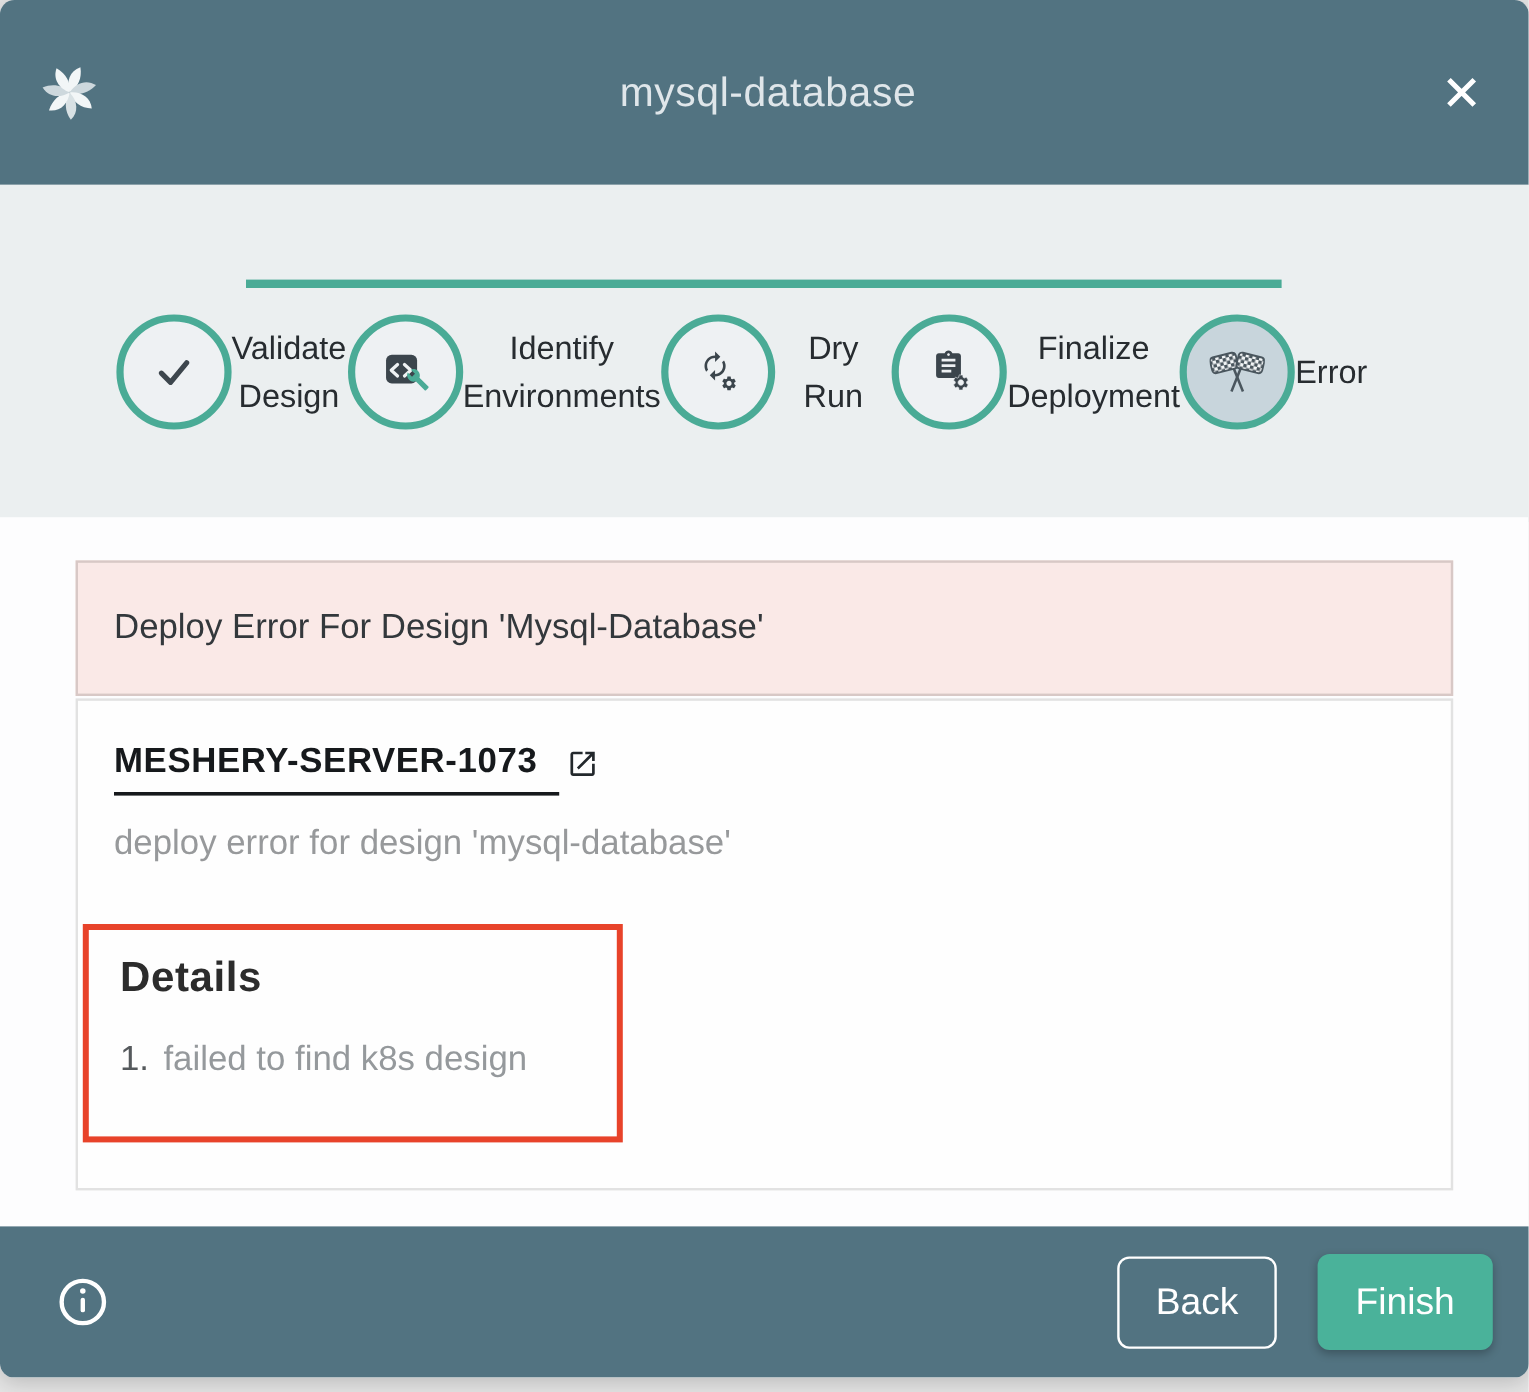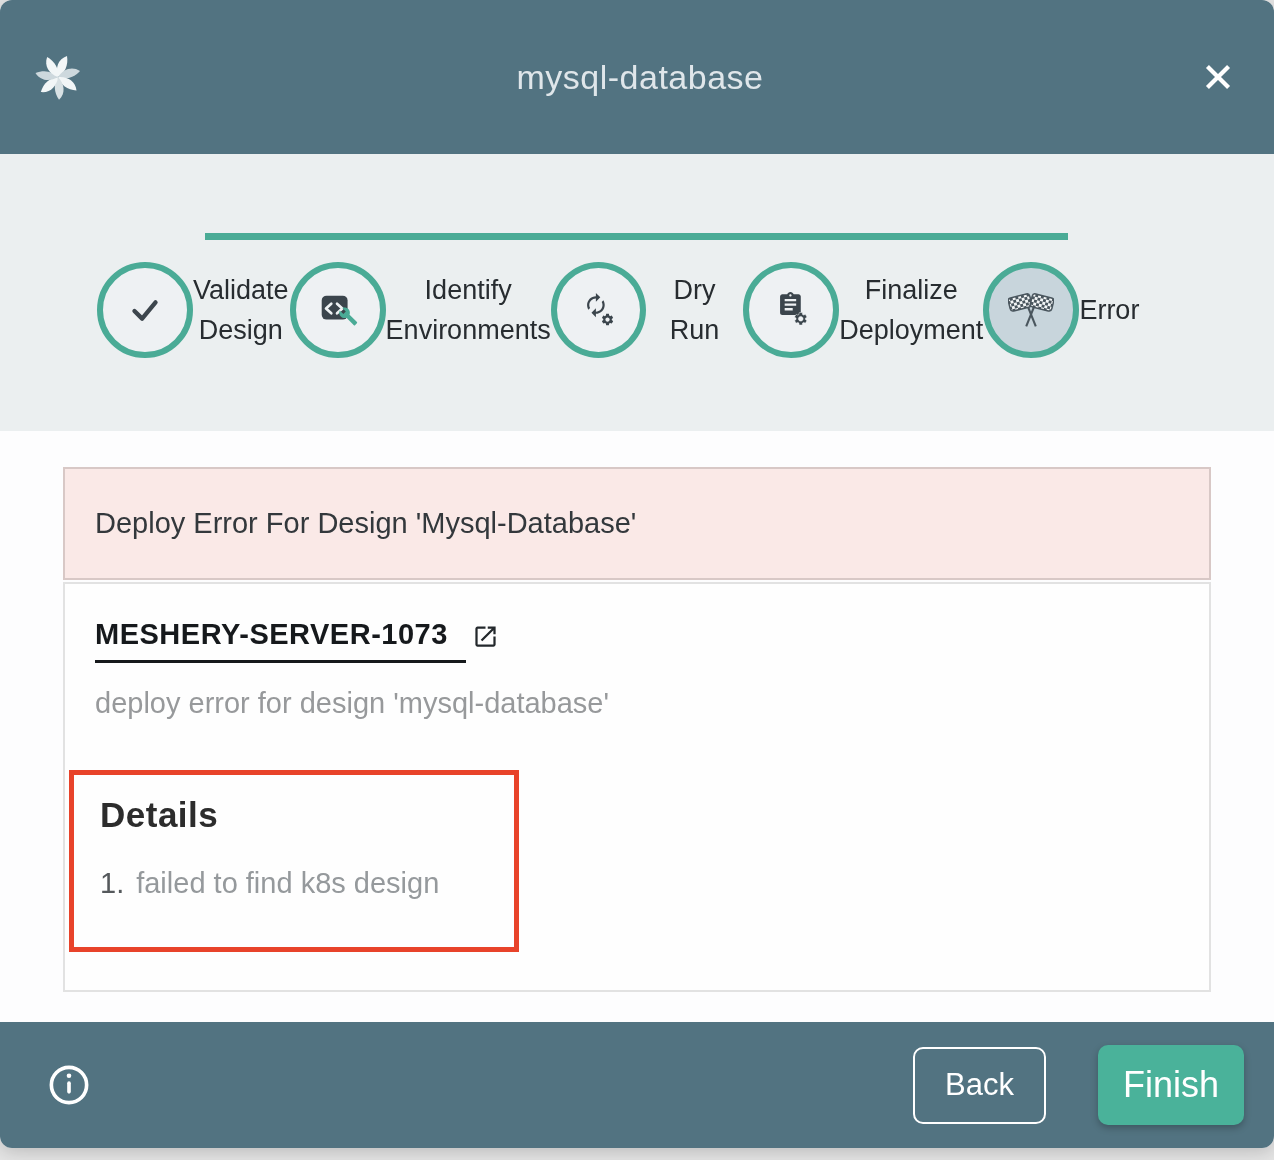--- a/index.html
+++ b/index.html
@@ -47,26 +47,26 @@
   .details-list { list-style:none; margin-top:32px; }
   .details-item { display:flex; gap:12px; font-size:29px; }
   .details-item .num { color:#55595c; }
   .details-item .txt { color:#95999c; }
 
   
   .modal-footer { position:absolute; top:1022px; left:0; right:0; height:126px;
                   background:#527381; display:flex; align-items:center; }
   .info-btn { margin-left:44px; width:50px; height:50px; background:transparent; border:none;
               cursor:pointer; display:flex; align-items:center; justify-content:center; }
-  .footer-actions { margin-left:auto; margin-right:30px; display:flex; align-items:center; gap:52px; }
+  .footer-actions { margin-left:auto; margin-right:30px; display:flex; align-items:center; gap:34px; }
   .back-btn { width:133px; height:77px; border:2.5px solid #ffffff; border-radius:10px;
               background:transparent; color:#ffffff; font-size:31px; cursor:pointer;
               font-family:"Liberation Sans", sans-serif; }
   .finish-btn { width:146px; height:80px; border:none; border-radius:10px; background:#4ab29a;
-                color:#ffffff; font-size:36px; cursor:pointer; box-shadow:0 3px 7px rgba(0,0,0,.25);
+                color:#ffffff; font-size:31px; cursor:pointer; box-shadow:0 3px 7px rgba(0,0,0,.25);
                 font-family:"Liberation Sans", sans-serif; }
 </style>
 </head>
 <body>
 
 <div class="stage">
 <div class="modal">
 
   <div class="modal-header">
     <span class="logo-wrap">

